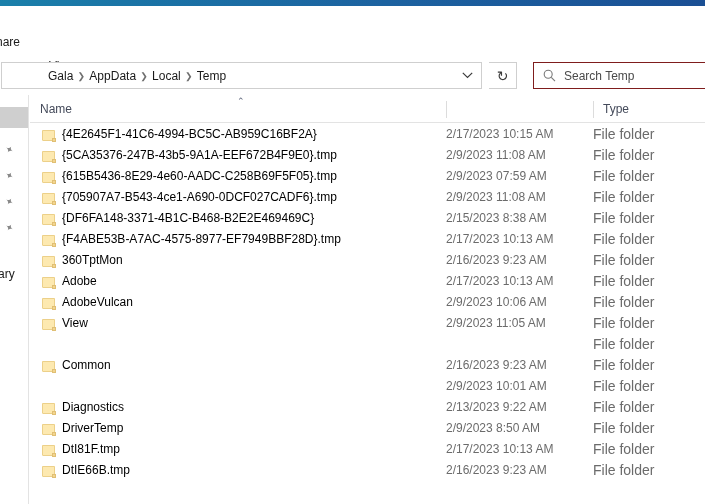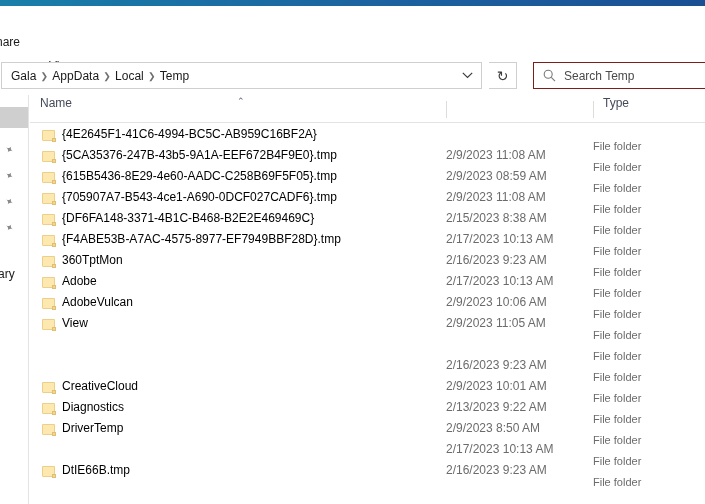--- a/index.html
+++ b/index.html
@@ -55,20 +55,21 @@
     height: 28px;
   }
   .address-box {
     position: absolute;
     left: 1px; top: 0;
     width: 481px; height: 27px;
     border: 1px solid #cfcfcf;
     background: #ffffff;
     display: flex;
     align-items: center;
+    padding-left: 37px;
   }
   .crumbs {
     display: flex;
     align-items: center;
     padding-left: 9px;
     flex: 1;
     min-width: 0;
   }
   .crumb {
     font-size: 12px;
@@ -175,20 +176,21 @@
     width: 675px;
     height: 27px;
     background: #ffffff;
     border-bottom: 1px solid #e3e3e3;
   }
   .col-cell {
     position: absolute;
     top: 0;
     height: 26px;
     display: flex;
+    align-items: center;
     font-size: 12px;
     color: #444a5a;
     white-space: nowrap;
   }
   .col-cell .col-label { padding-left: 10px; }
   .col-divider {
     position: absolute;
     top: 5px;
     width: 1px;
     height: 17px;
@@ -256,23 +258,23 @@
     position: absolute;
     left: 416px; top: 0;
     height: 21px;
     font-size: 12px;
     color: #6b6b6b;
     line-height: 21px;
     white-space: nowrap;
   }
   .cell-type {
     position: absolute;
-    left: 563px; top: 12px;
+    left: 563px; top: 0;
     height: 21px;
-    font-size: 11px;
+    font-size: 14px;
     color: #6b6b6b;
     line-height: 21px;
     white-space: nowrap;
   }
 </style>
 </head>
 <body>
 
 <div id="explorer-window">
 
@@ -354,20 +356,21 @@
 
   <div class="file-list" id="file-list">
       <div class="file-row">
         <div class="cell-name">
           <span class="folder-icon">
             <span class="body"></span>
             <span class="tab"></span>
           </span>
           <span class="name-text">{4E2645F1-41C6-4994-BC5C-AB959C16BF2A}</span>
         </div>
+        <div class="cell-date">2/17/2023 10:15 AM</div>
         <div class="cell-type">File folder</div>
       </div>
       <div class="file-row">
         <div class="cell-name">
           <span class="folder-icon">
             <span class="body"></span>
             <span class="tab"></span>
           </span>
           <span class="name-text">{5CA35376-247B-43b5-9A1A-EEF672B4F9E0}.tmp</span>
         </div>
@@ -375,21 +378,21 @@
         <div class="cell-type">File folder</div>
       </div>
       <div class="file-row">
         <div class="cell-name">
           <span class="folder-icon">
             <span class="body"></span>
             <span class="tab"></span>
           </span>
           <span class="name-text">{615B5436-8E29-4e60-AADC-C258B69F5F05}.tmp</span>
         </div>
-        <div class="cell-date">2/9/2023 08:59 AM</div>
+        <div class="cell-date">2/9/2023 07:59 AM</div>
         <div class="cell-type">File folder</div>
       </div>
       <div class="file-row">
         <div class="cell-name">
           <span class="folder-icon">
             <span class="body"></span>
             <span class="tab"></span>
           </span>
           <span class="name-text">{705907A7-B543-4ce1-A690-0DCF027CADF6}.tmp</span>
         </div>
@@ -459,31 +462,31 @@
           </span>
           <span class="name-text">View</span>
         </div>
         <div class="cell-date">2/9/2023 11:05 AM</div>
         <div class="cell-type">File folder</div>
       </div>
       <div class="file-row">
         <div class="cell-type">File folder</div>
       </div>
       <div class="file-row">
+        <div class="cell-name">
+          <span class="folder-icon">
+            <span class="body"></span>
+            <span class="tab"></span>
+          </span>
+          <span class="name-text">Common</span>
+        </div>
         <div class="cell-date">2/16/2023 9:23 AM</div>
         <div class="cell-type">File folder</div>
       </div>
       <div class="file-row">
-        <div class="cell-name">
-          <span class="folder-icon">
-            <span class="body"></span>
-            <span class="tab"></span>
-          </span>
-          <span class="name-text">CreativeCloud</span>
-        </div>
         <div class="cell-date">2/9/2023 10:01 AM</div>
         <div class="cell-type">File folder</div>
       </div>
       <div class="file-row">
         <div class="cell-name">
           <span class="folder-icon">
             <span class="body"></span>
             <span class="tab"></span>
           </span>
           <span class="name-text">Diagnostics</span>
@@ -496,20 +499,27 @@
           <span class="folder-icon">
             <span class="body"></span>
             <span class="tab"></span>
           </span>
           <span class="name-text">DriverTemp</span>
         </div>
         <div class="cell-date">2/9/2023 8:50 AM</div>
         <div class="cell-type">File folder</div>
       </div>
       <div class="file-row">
+        <div class="cell-name">
+          <span class="folder-icon">
+            <span class="body"></span>
+            <span class="tab"></span>
+          </span>
+          <span class="name-text">DtI81F.tmp</span>
+        </div>
         <div class="cell-date">2/17/2023 10:13 AM</div>
         <div class="cell-type">File folder</div>
       </div>
       <div class="file-row">
         <div class="cell-name">
           <span class="folder-icon">
             <span class="body"></span>
             <span class="tab"></span>
           </span>
           <span class="name-text">DtIE66B.tmp</span>

